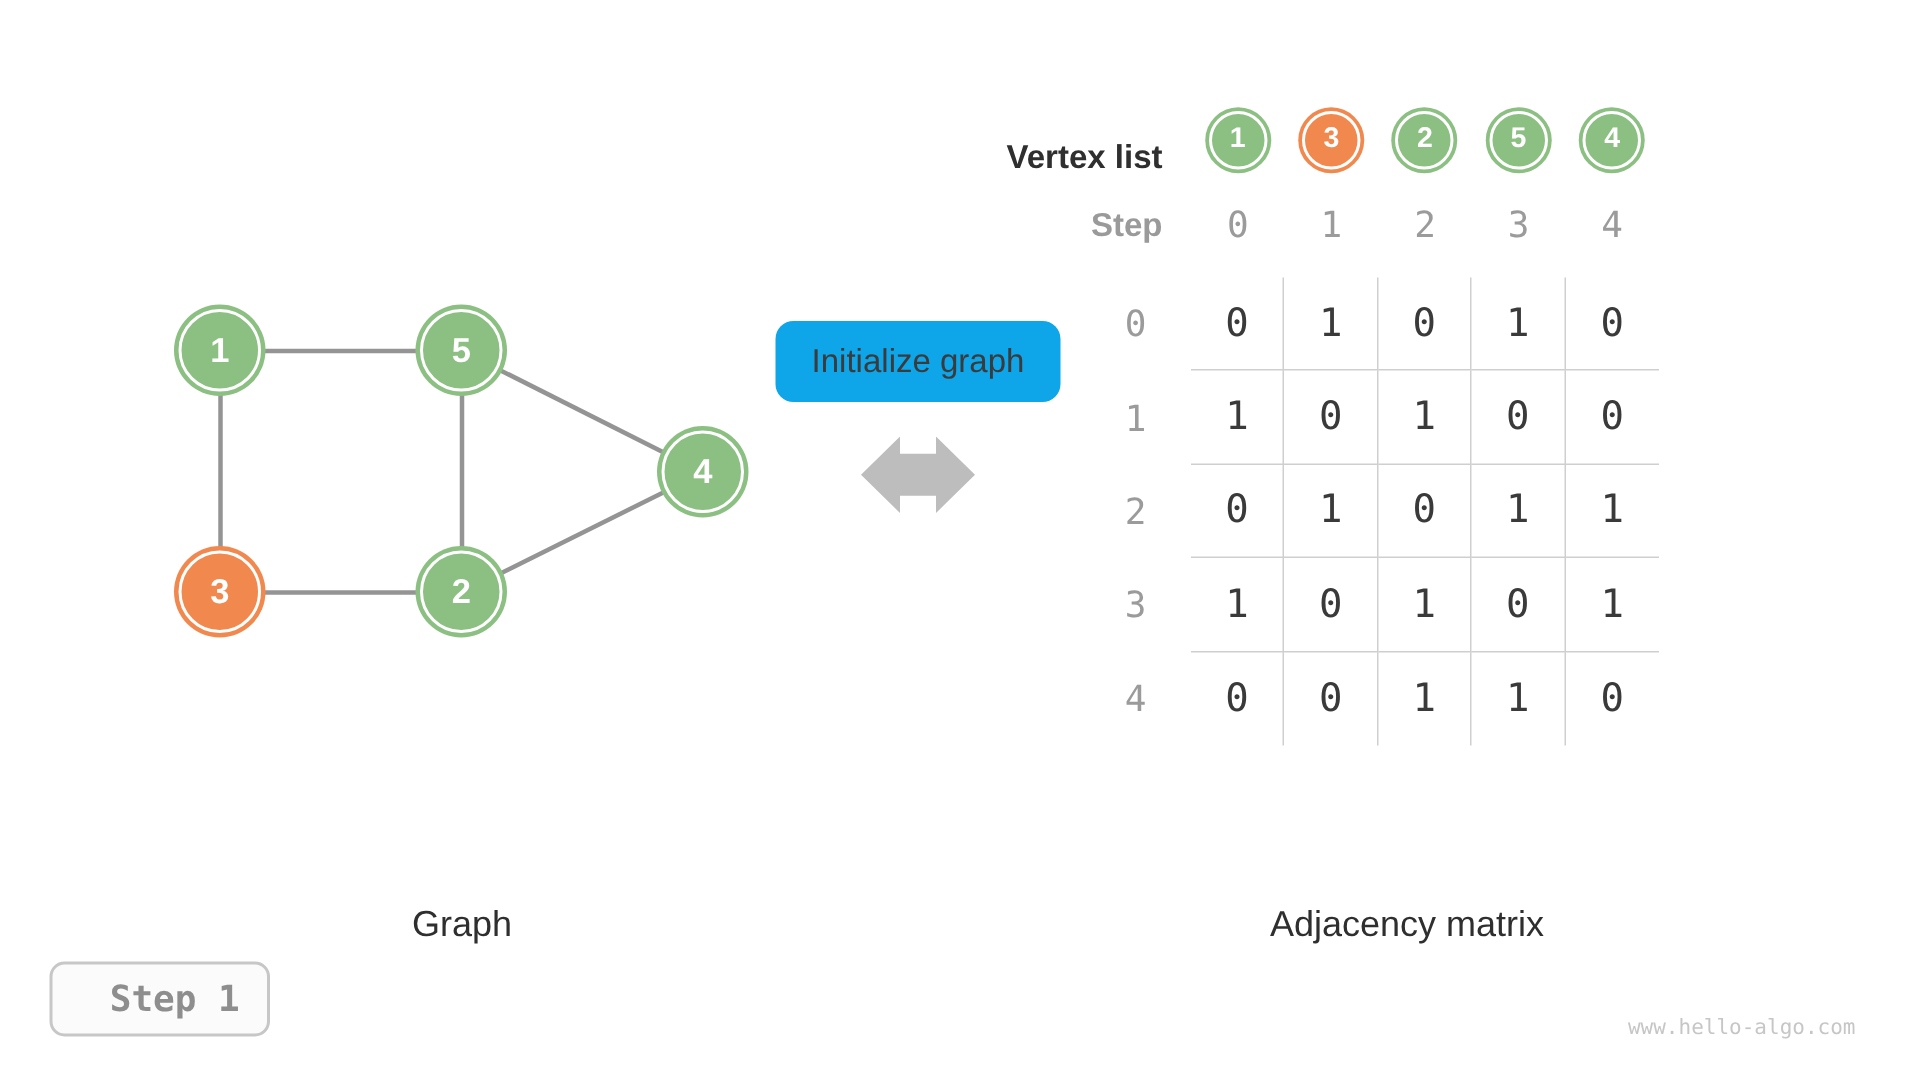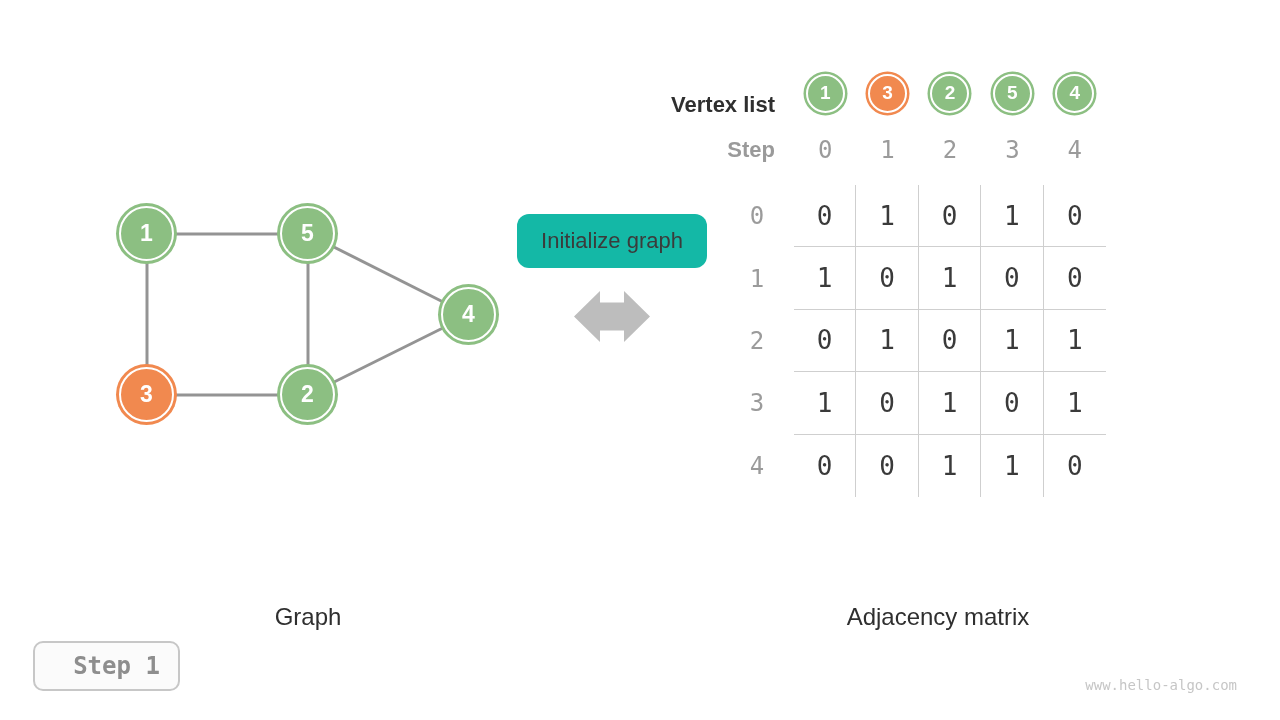--- a/index.html
+++ b/index.html
@@ -12,21 +12,21 @@
   .gnode{
     position:absolute;width:51px;height:51px;border:2.5px solid #ffffff;
     border-radius:50%;display:flex;align-items:center;justify-content:center;
     color:#ffffff;font-size:23px;font-weight:bold;
   }
   .gnode.green{background:#8cbf82;box-shadow:0 0 0 3px #8cbf82;}
   .gnode.orange{background:#f1894f;box-shadow:0 0 0 3px #f1894f;}
   
   .action-box{
     position:absolute;left:517px;top:214px;width:190px;height:54px;
-    background:#14b8a6;border-radius:12px;display:flex;align-items:center;
+    background:#0ea5e9;border-radius:12px;display:flex;align-items:center;
     justify-content:center;font-size:22px;color:#3b3b3b;
   }
   #arrow{position:absolute;left:574px;top:291px;}
   
   .side-label{position:absolute;right:505px;font-weight:bold;font-size:22px;
     line-height:28px;text-align:right;white-space:nowrap;}
   .side-label.dark{color:#2f2f2f;top:91px;}
   .side-label.gray{color:#9a9a9a;top:136px;}
   .vrow{position:absolute;left:794px;top:62px;display:grid;
     grid-template-columns:repeat(5,62.4px);height:62px;}

